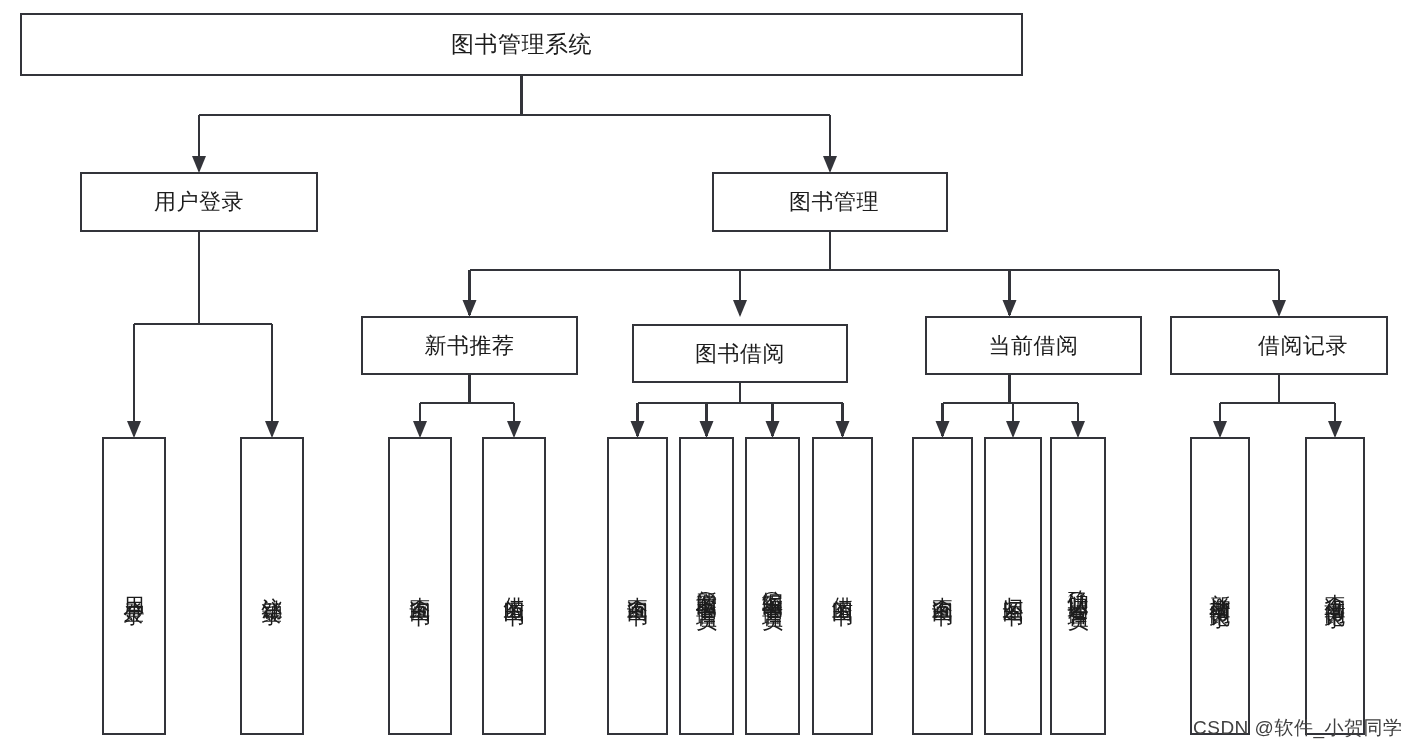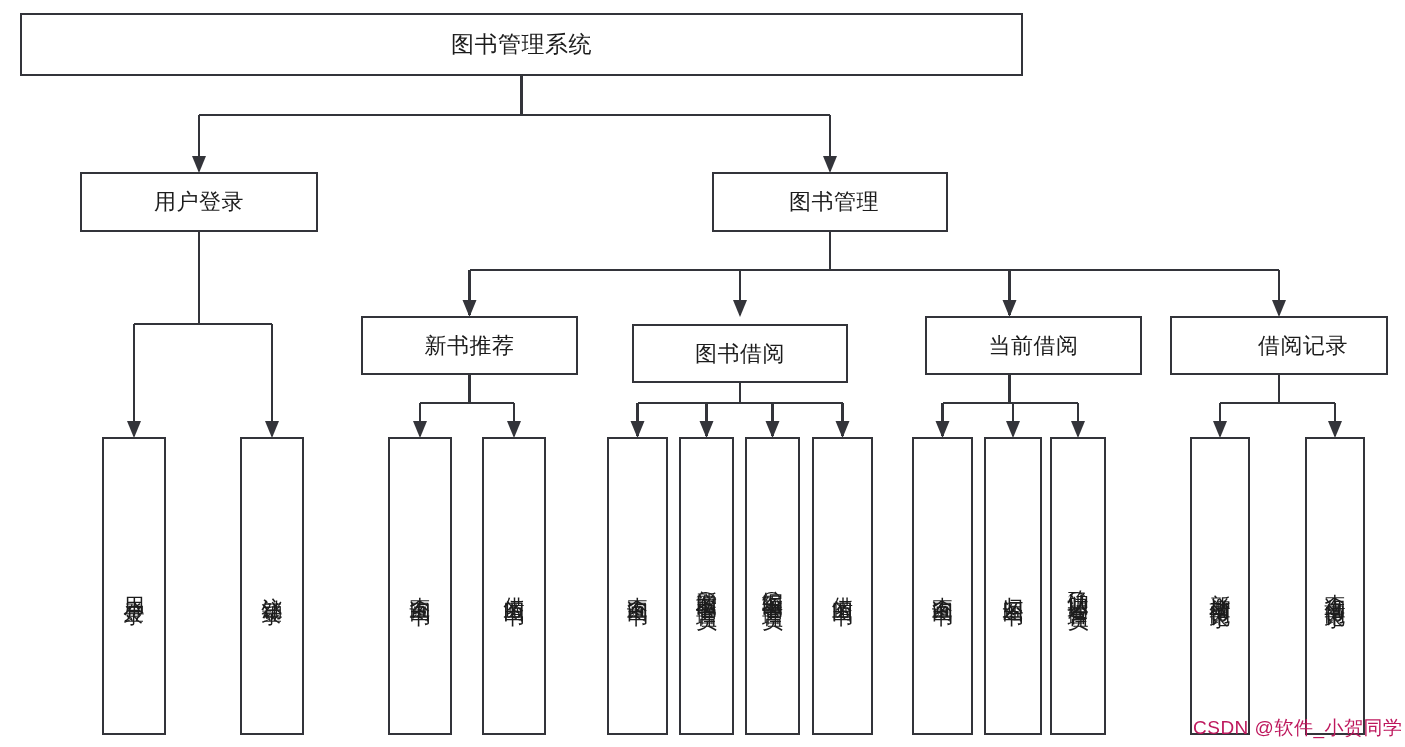--- a/index.html
+++ b/index.html
@@ -182,14 +182,14 @@
       <div class="node vertical" style="left: 1050px; top: 437px; width: 56px; height: 298px;">
         <span class="node-label">确认归还（管理员）</span>
       </div>
       <div class="node vertical" style="left: 1190px; top: 437px; width: 60px; height: 298px;">
         <span class="node-label">新增借阅记录</span>
       </div>
       <div class="node vertical" style="left: 1305px; top: 437px; width: 60px; height: 298px;">
         <span class="node-label">查询借阅记录</span>
       </div>
     </div>
-  <div class="watermark" style="left: 1193px; top: 715px; color: #be185d;">CSDN @软件_小贺同学</div>
+  <div class="watermark" style="left: 1193px; top: 715px; color: #404040;">CSDN @软件_小贺同学</div>
 </div>
 
 </body></html>

